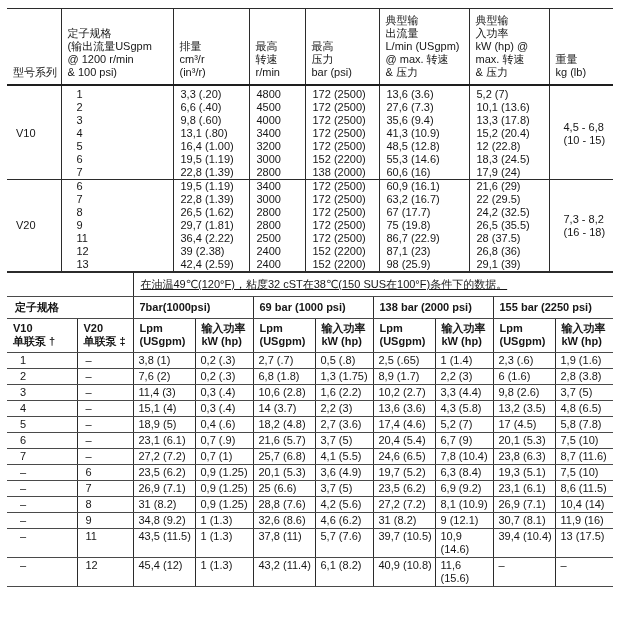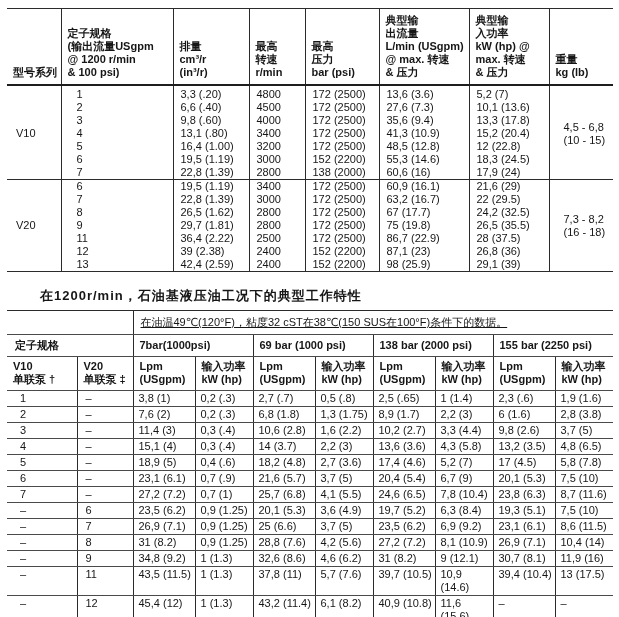--- a/index.html
+++ b/index.html
@@ -12,21 +12,21 @@
   table{border-collapse:collapse;table-layout:fixed;}
 
   
   .spec{width:606px;border-top:1px solid #2b2b2b;border-bottom:1px solid #2b2b2b;}
   .spec th,.spec td{
     font-size:11px;line-height:13px;text-align:left;
     border-left:1px solid #2b2b2b;
   }
   .spec .nl{border-left:none;}
   .spec thead th{
-    font-weight:bold;vertical-align:bottom;
+    font-weight:normal;vertical-align:bottom;
     padding:5px 3px 5px 6px;white-space:pre-line;
     border-bottom:2px solid #1e1e1e;
   }
   .spec tbody td{padding:0 2px 0 7px;vertical-align:top;}
   .spec tbody tr:first-child td{padding-top:2px;}
   .spec .c-size{padding-left:15px;}
   .spec .model-cell{vertical-align:middle;padding-left:9px;}
   .spec .weight-cell{vertical-align:middle;white-space:pre-line;padding-left:14px;}
   .spec .gsep td{border-top:1px solid #2b2b2b;}
 
@@ -214,21 +214,20 @@
           <td class="c-size nl-not">13</td>
           <td>42,4 (2.59)</td>
           <td>2400</td>
           <td>152 (2200)</td>
           <td>98 (25.9)</td>
           <td>29,1 (39)</td>
         </tr>
       </tbody>
   </table>
 
-  <div class="sec-title">在1200r/min，石油基液压油工况下的典型工作特性</div>
 
   <table class="perf">
     <colgroup>
       <col style="width:70px">
         <col style="width:56px">
       <col style="width:62px">
         <col style="width:58px">
       <col style="width:62px">
         <col style="width:58px">
       <col style="width:62px">

